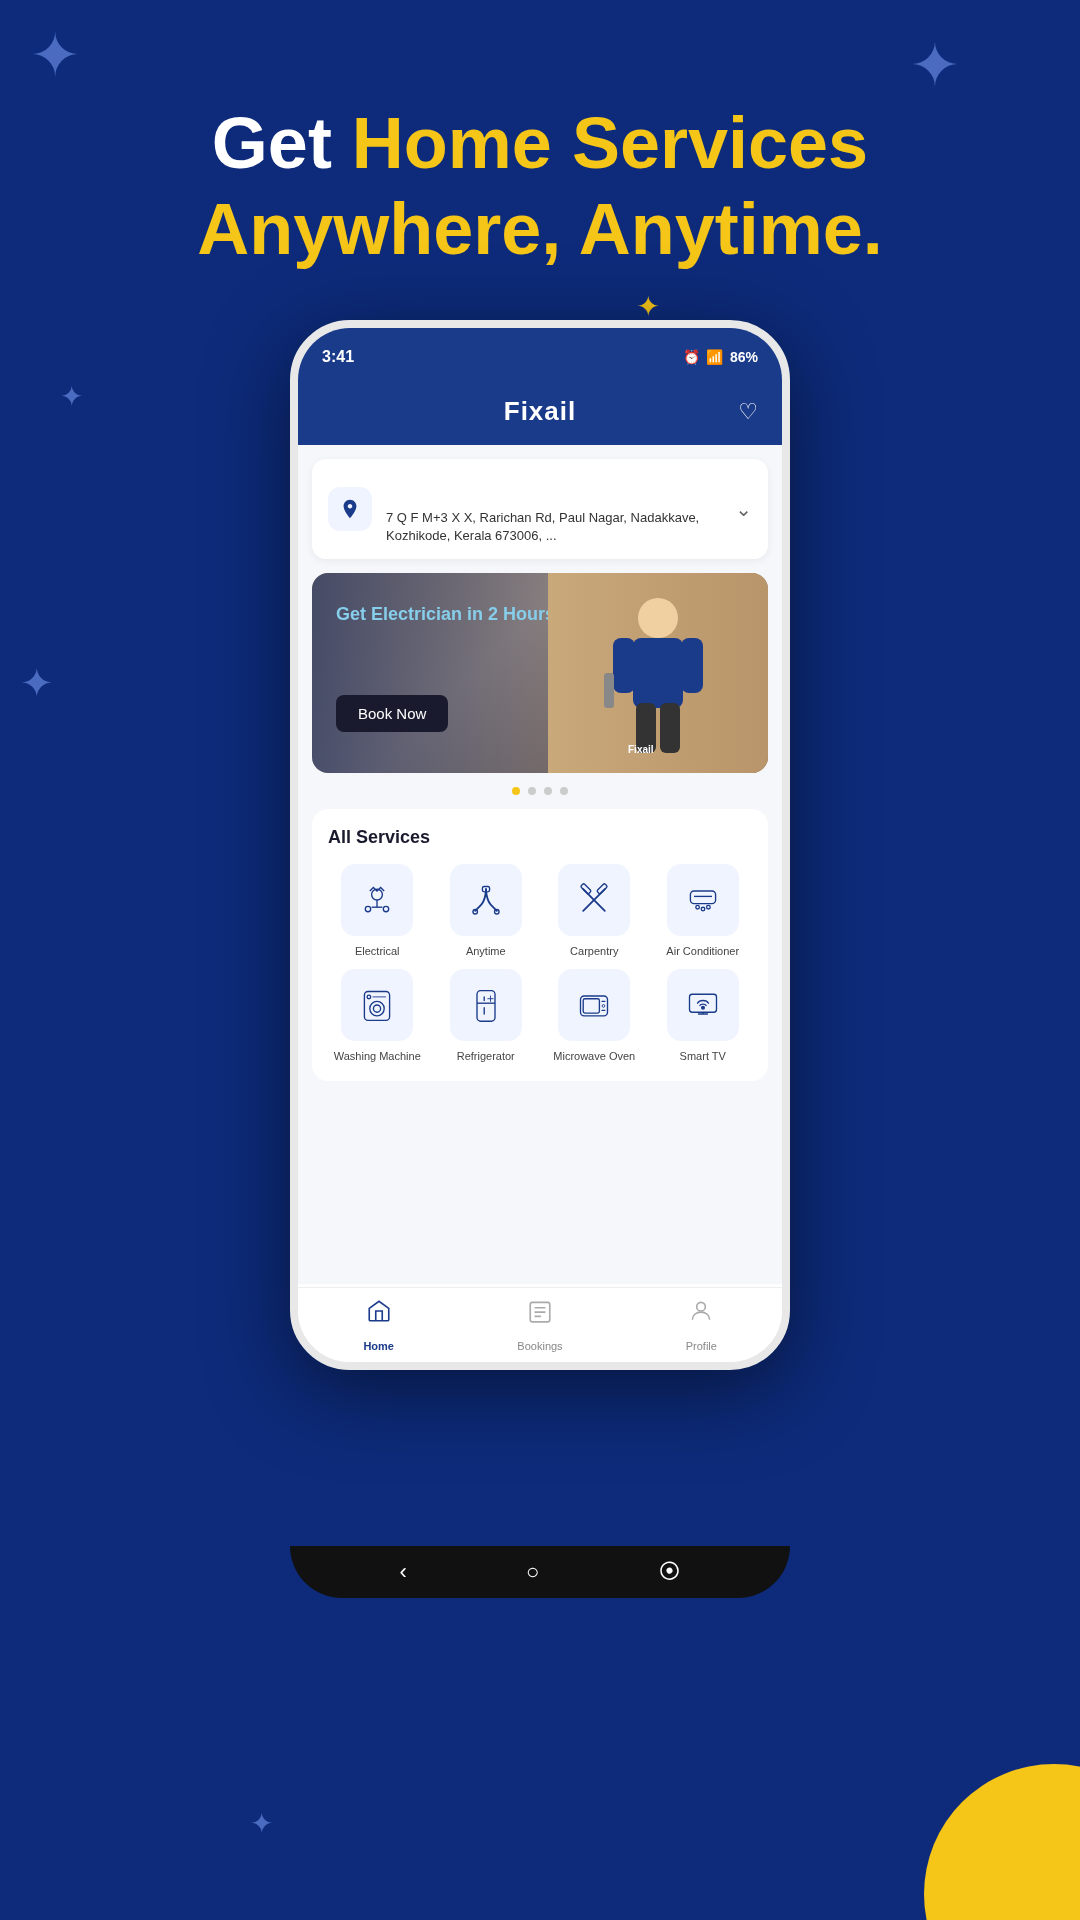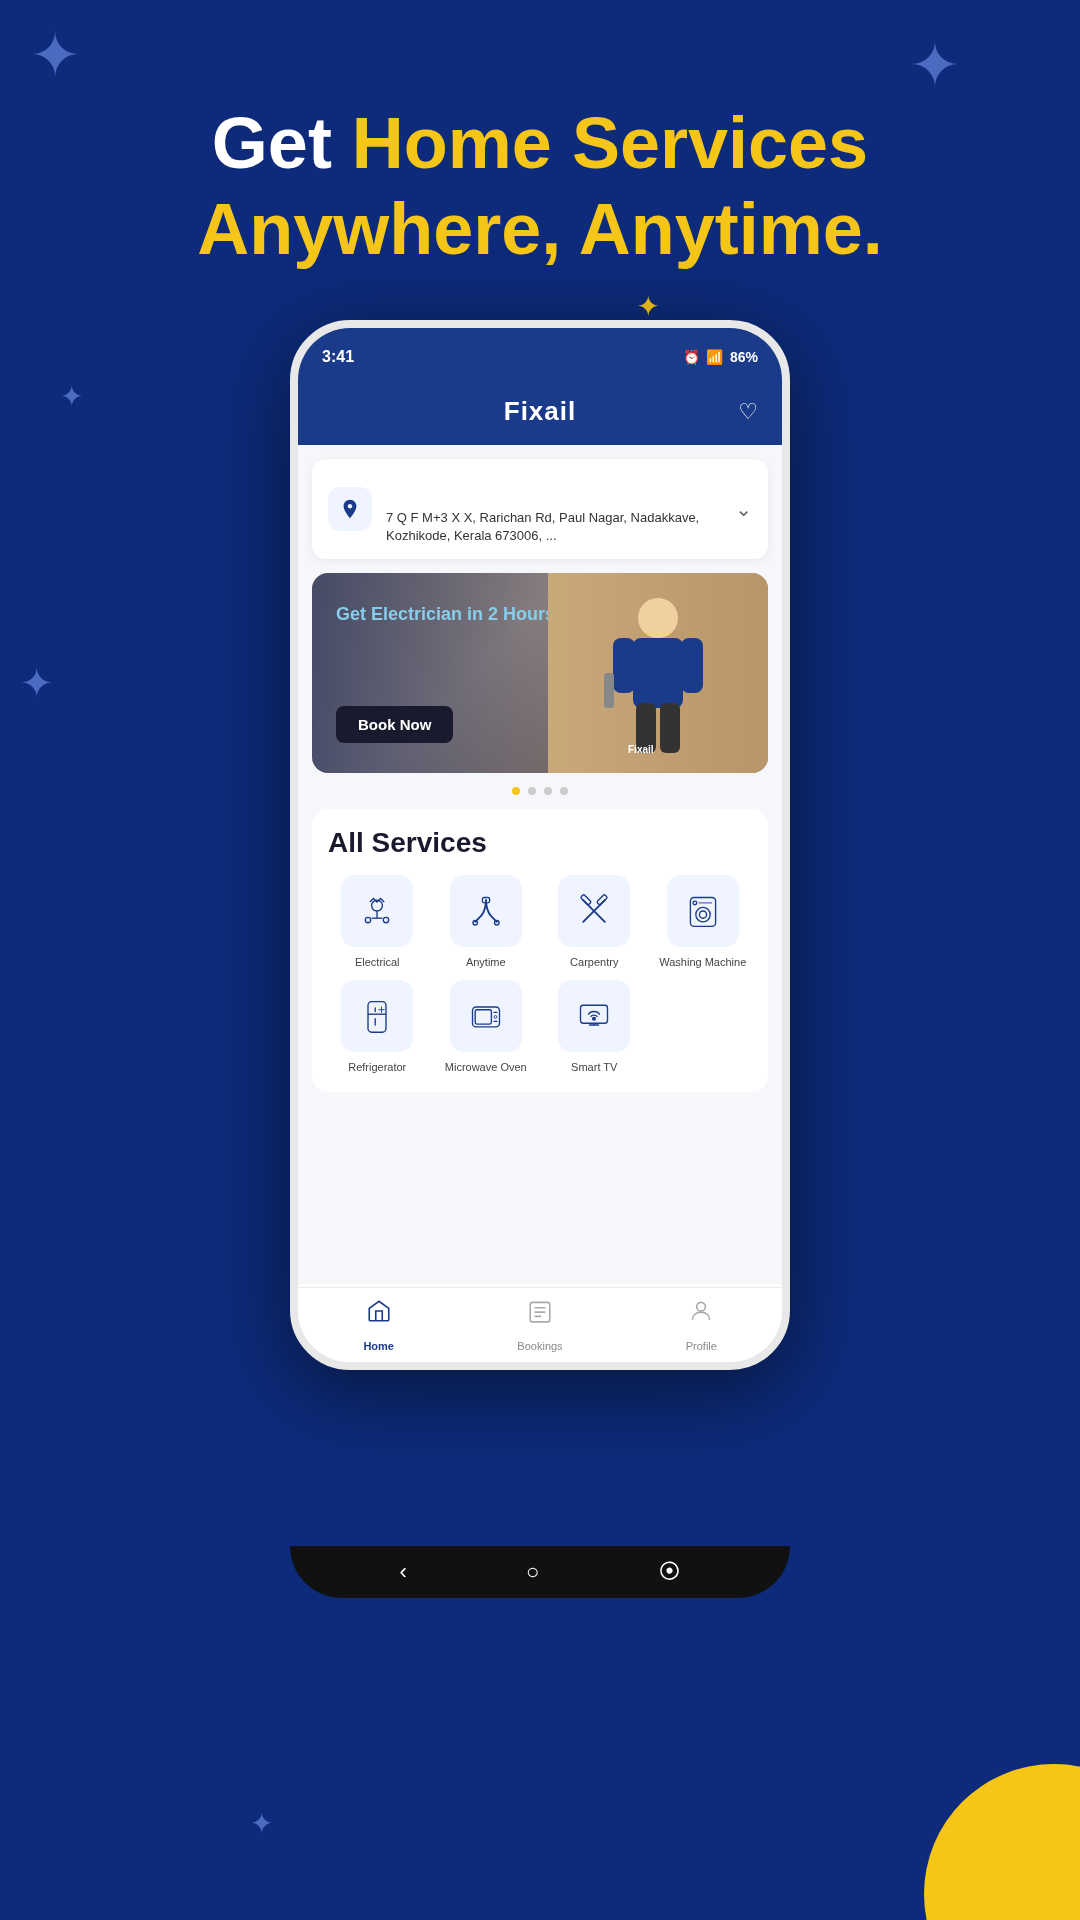--- a/index.html
+++ b/index.html
@@ -166,29 +166,29 @@
       position: absolute;
       top: 30px;
       left: 24px;
       color: #87ceeb;
       font-size: 18px;
       font-weight: 700;
       line-height: 1.3;
     }
     .banner-btn {
       position: absolute;
-      bottom: 30px;
+      bottom: 41px;
       left: 24px;
       background: #1a1a2e;
       color: white;
       border: none;
       padding: 10px 22px;
       border-radius: 8px;
       font-size: 15px;
-      font-weight: 700;
+      font-weight: 400;
       cursor: pointer;
     }
     .banner-worker {
       position: absolute;
       right: 0;
       top: 0;
       bottom: 0;
       width: 220px;
       background: linear-gradient(to left, #b8956a, #c9a87a);
       display: flex;
@@ -212,21 +212,21 @@
     .dot.active { background: #f5c518; }
 
     
     .services-section {
       background: white;
       margin: 0 14px 14px;
       border-radius: 16px;
       padding: 18px 16px;
     }
     .section-title {
-      font-size: 28px;
+      font-size: 18px;
       font-weight: 800;
       color: #1a1a2e;
       margin-bottom: 16px;
     }
     .services-grid {
       display: grid;
       grid-template-columns: repeat(4, 1fr);
       gap: 10px;
     }
     .service-item {
@@ -403,20 +403,32 @@
             <svg viewBox="0 0 40 40">
               <line x1="8" y1="32" x2="32" y2="8" stroke="#1a3a8a" stroke-width="2" stroke-linecap="round"></line>
               <line x1="32" y1="32" x2="8" y2="8" stroke="#1a3a8a" stroke-width="2" stroke-linecap="round"></line>
               <rect x="5" y="5" width="12" height="5" rx="1.5" stroke="#1a3a8a" stroke-width="1.5" fill="none" transform="rotate(45 11 7.5)"></rect>
               <rect x="23" y="5" width="12" height="5" rx="1.5" stroke="#1a3a8a" stroke-width="1.5" fill="none" transform="rotate(-45 29 7.5)"></rect>
             </svg>
           </div>
           <span class="service-label">Carpentry</span>
         </div>
 
+        <div class="service-item">
+          <div class="service-icon-box">
+            <svg viewBox="0 0 40 40">
+              <rect x="6" y="10" width="28" height="14" rx="4" stroke="#1a3a8a" stroke-width="1.5" fill="none"></rect>
+              <line x1="10" y1="16" x2="30" y2="16" stroke="#1a3a8a" stroke-width="1.5"></line>
+              <circle cx="14" cy="28" r="2" stroke="#1a3a8a" stroke-width="1.5" fill="none"></circle>
+              <circle cx="20" cy="30" r="2" stroke="#1a3a8a" stroke-width="1.5" fill="none"></circle>
+              <circle cx="26" cy="28" r="2" stroke="#1a3a8a" stroke-width="1.5" fill="none"></circle>
+            </svg>
+          </div>
+          <span class="service-label">Air Conditioner</span>
+        </div>
 
         <div class="service-item">
           <div class="service-icon-box">
             <svg viewBox="0 0 40 40">
               <rect x="6" y="5" width="28" height="32" rx="4" stroke="#1a3a8a" stroke-width="1.5" fill="none"></rect>
               <circle cx="20" cy="24" r="8" stroke="#1a3a8a" stroke-width="1.5" fill="none"></circle>
               <circle cx="20" cy="24" r="4" stroke="#1a3a8a" stroke-width="1.5" fill="none"></circle>
               <circle cx="11" cy="11" r="2" stroke="#1a3a8a" stroke-width="1.5" fill="none"></circle>
               <line x1="15" y1="11" x2="30" y2="11" stroke="#1a3a8a" stroke-width="1"></line>
             </svg>

